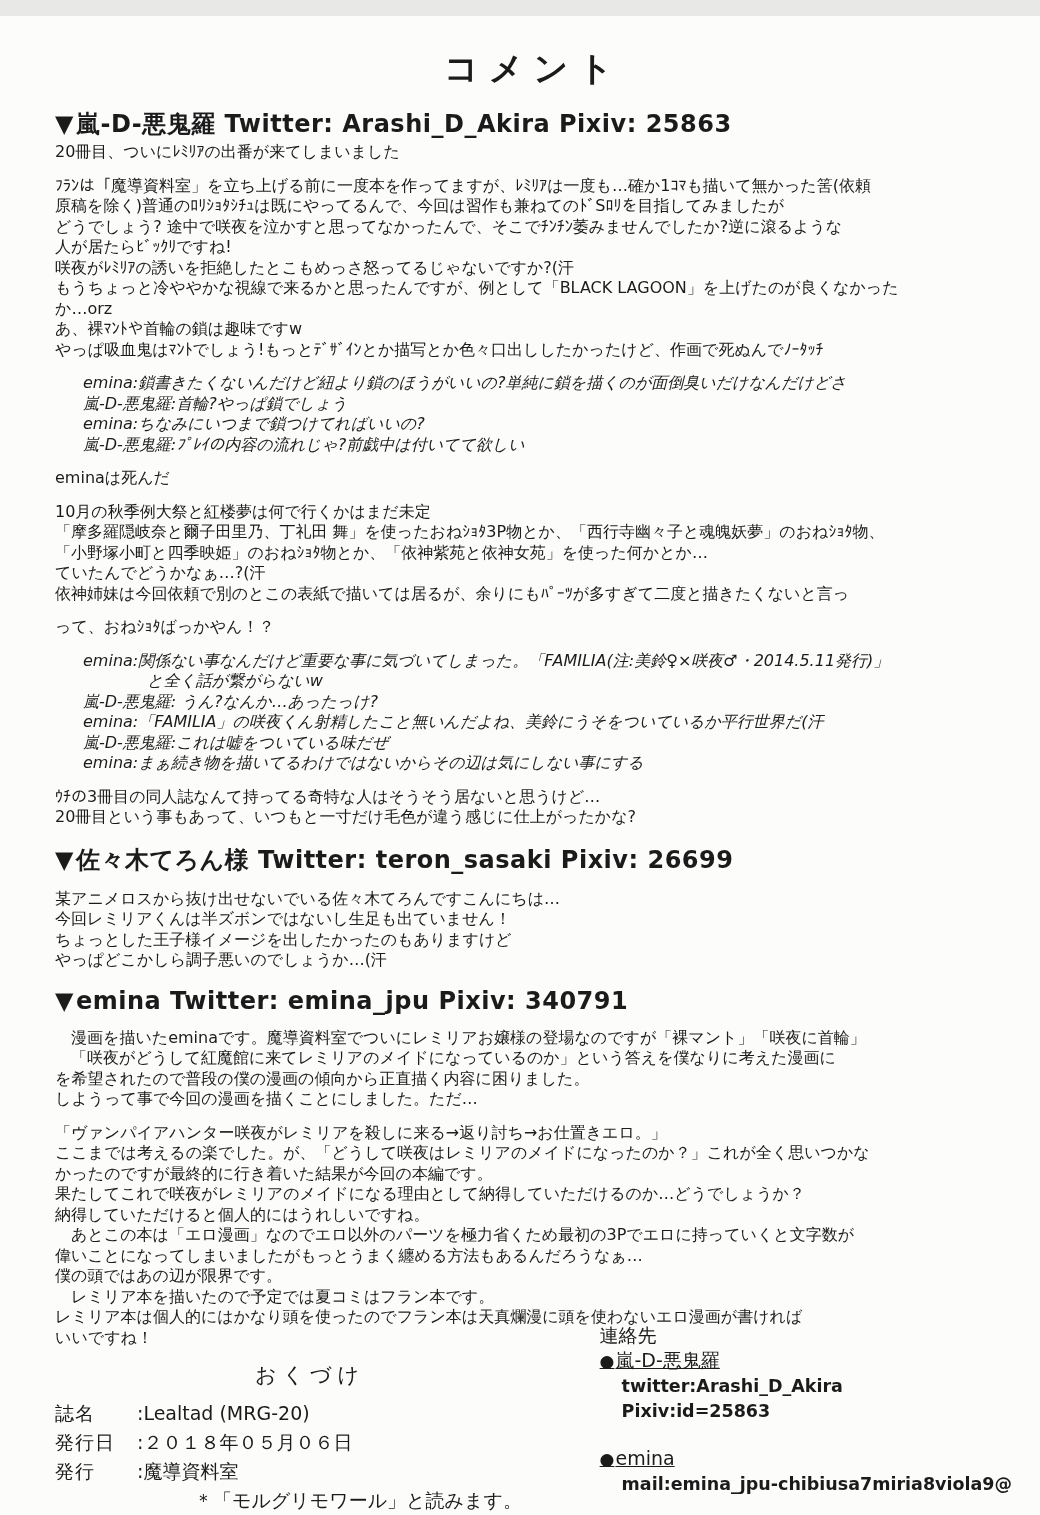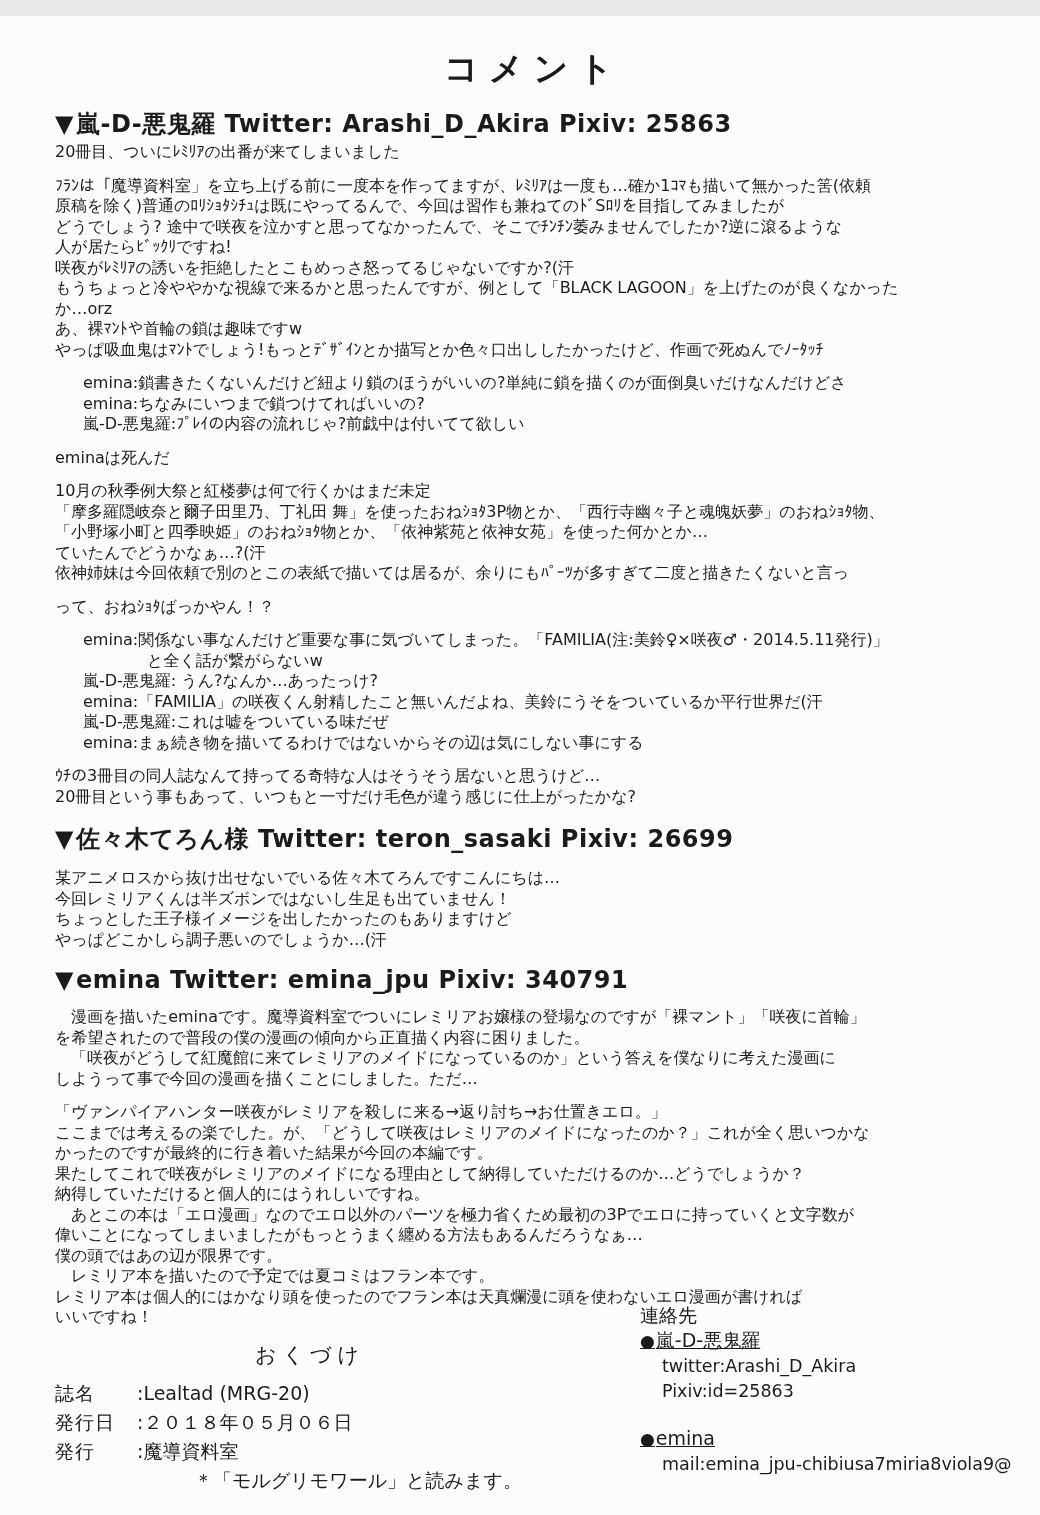--- a/index.html
+++ b/index.html
@@ -28,21 +28,21 @@
     margin:16px 0 2px 0;
     white-space:nowrap;
   }
   .tri{margin-right:2px;}
   .para{
     font-size:16px;
     line-height:20.5px;
     margin:13px 0;
   }
   .para.sub{margin:2px 0 10px 0;}
-  .para.dialog{padding-left:28px;}
+  .para.dialog{padding-left:28px;font-style:italic;}
   .tline{white-space:pre;}
   
   .colophon{
     display:flex;
     margin-top:4px;
   }
   .col-left{width:585px;}
   .okuzuke{
     font-size:21px;
     letter-spacing:6px;
@@ -59,21 +59,21 @@
     letter-spacing:1px;
   }
   .col-right{
     margin-top:-38px;
     font-size:17.5px;
     line-height:25px;
   }
   .contact-title{font-size:19px;margin-bottom:0;}
   .contact{margin-bottom:22px;}
   .contact-name{font-size:19px;text-decoration:underline;}
-  .contact-lines{padding-left:22px;}
+  .contact-lines{padding-left:22px;font-weight:bold;}
   .bullet{font-size:17px;margin-right:1px;}
 </style>
 </head>
 <body>
 
 <div class="page">
 
   <h1 class="title">コメント</h1>
 
   <section>
@@ -87,20 +87,21 @@
         <div class="tline">どうでしょう? 途中で咲夜を泣かすと思ってなかったんで、そこでﾁﾝﾁﾝ萎みませんでしたか?逆に滾るような</div>
         <div class="tline">人が居たらﾋﾞｯｸﾘですね!</div>
         <div class="tline">咲夜がﾚﾐﾘｱの誘いを拒絶したとこもめっさ怒ってるじゃないですか?(汗</div>
         <div class="tline">もうちょっと冷ややかな視線で来るかと思ったんですが、例として「BLACK LAGOON」を上げたのが良くなかった</div>
         <div class="tline">か…orz</div>
         <div class="tline">あ、裸ﾏﾝﾄや首輪の鎖は趣味ですw</div>
         <div class="tline">やっぱ吸血鬼はﾏﾝﾄでしょう!もっとﾃﾞｻﾞｲﾝとか描写とか色々口出ししたかったけど、作画で死ぬんでﾉｰﾀｯﾁ</div>
       </div>
     <div class="para dialog">
         <div class="tline">emina:鎖書きたくないんだけど紐より鎖のほうがいいの?単純に鎖を描くのが面倒臭いだけなんだけどさ</div>
+        <div class="tline">嵐-D-悪鬼羅:首輪?やっぱ鎖でしょう</div>
         <div class="tline">emina:ちなみにいつまで鎖つけてればいいの?</div>
         <div class="tline">嵐-D-悪鬼羅:ﾌﾟﾚｲの内容の流れじゃ?前戯中は付いてて欲しい</div>
       </div>
     <div class="para">
         <div class="tline">eminaは死んだ</div>
       </div>
     <div class="para">
         <div class="tline">10月の秋季例大祭と紅楼夢は何で行くかはまだ未定</div>
         <div class="tline">「摩多羅隠岐奈と爾子田里乃、丁礼田 舞」を使ったおねｼｮﾀ3P物とか、「西行寺幽々子と魂魄妖夢」のおねｼｮﾀ物、</div>
         <div class="tline">「小野塚小町と四季映姫」のおねｼｮﾀ物とか、「依神紫苑と依神女苑」を使った何かとか…</div>
@@ -131,22 +132,22 @@
         <div class="tline">今回レミリアくんは半ズボンではないし生足も出ていません！</div>
         <div class="tline">ちょっとした王子様イメージを出したかったのもありますけど</div>
         <div class="tline">やっぱどこかしら調子悪いのでしょうか…(汗</div>
       </div>
   </section>
 
   <section>
     <h2 class="heading"><span class="tri">▼</span><span>emina Twitter: emina_jpu  Pixiv: 340791</span></h2>
     <div class="para">
         <div class="tline">　漫画を描いたeminaです。魔導資料室でついにレミリアお嬢様の登場なのですが「裸マント」「咲夜に首輪」</div>
+        <div class="tline">　「咲夜がどうして紅魔館に来てレミリアのメイドになっているのか」という答えを僕なりに考えた漫画に</div>
         <div class="tline">を希望されたので普段の僕の漫画の傾向から正直描く内容に困りました。</div>
-        <div class="tline">　「咲夜がどうして紅魔館に来てレミリアのメイドになっているのか」という答えを僕なりに考えた漫画に</div>
         <div class="tline">しようって事で今回の漫画を描くことにしました。ただ…</div>
       </div>
     <div class="para">
         <div class="tline">「ヴァンパイアハンター咲夜がレミリアを殺しに来る→返り討ち→お仕置きエロ。」</div>
         <div class="tline">ここまでは考えるの楽でした。が、「どうして咲夜はレミリアのメイドになったのか？」これが全く思いつかな</div>
         <div class="tline">かったのですが最終的に行き着いた結果が今回の本編です。</div>
         <div class="tline">果たしてこれで咲夜がレミリアのメイドになる理由として納得していただけるのか…どうでしょうか？</div>
         <div class="tline">納得していただけると個人的にはうれしいですね。</div>
         <div class="tline">　あとこの本は「エロ漫画」なのでエロ以外のパーツを極力省くため最初の3Pでエロに持っていくと文字数が</div>
         <div class="tline">偉いことになってしまいましたがもっとうまく纏める方法もあるんだろうなぁ…</div>

